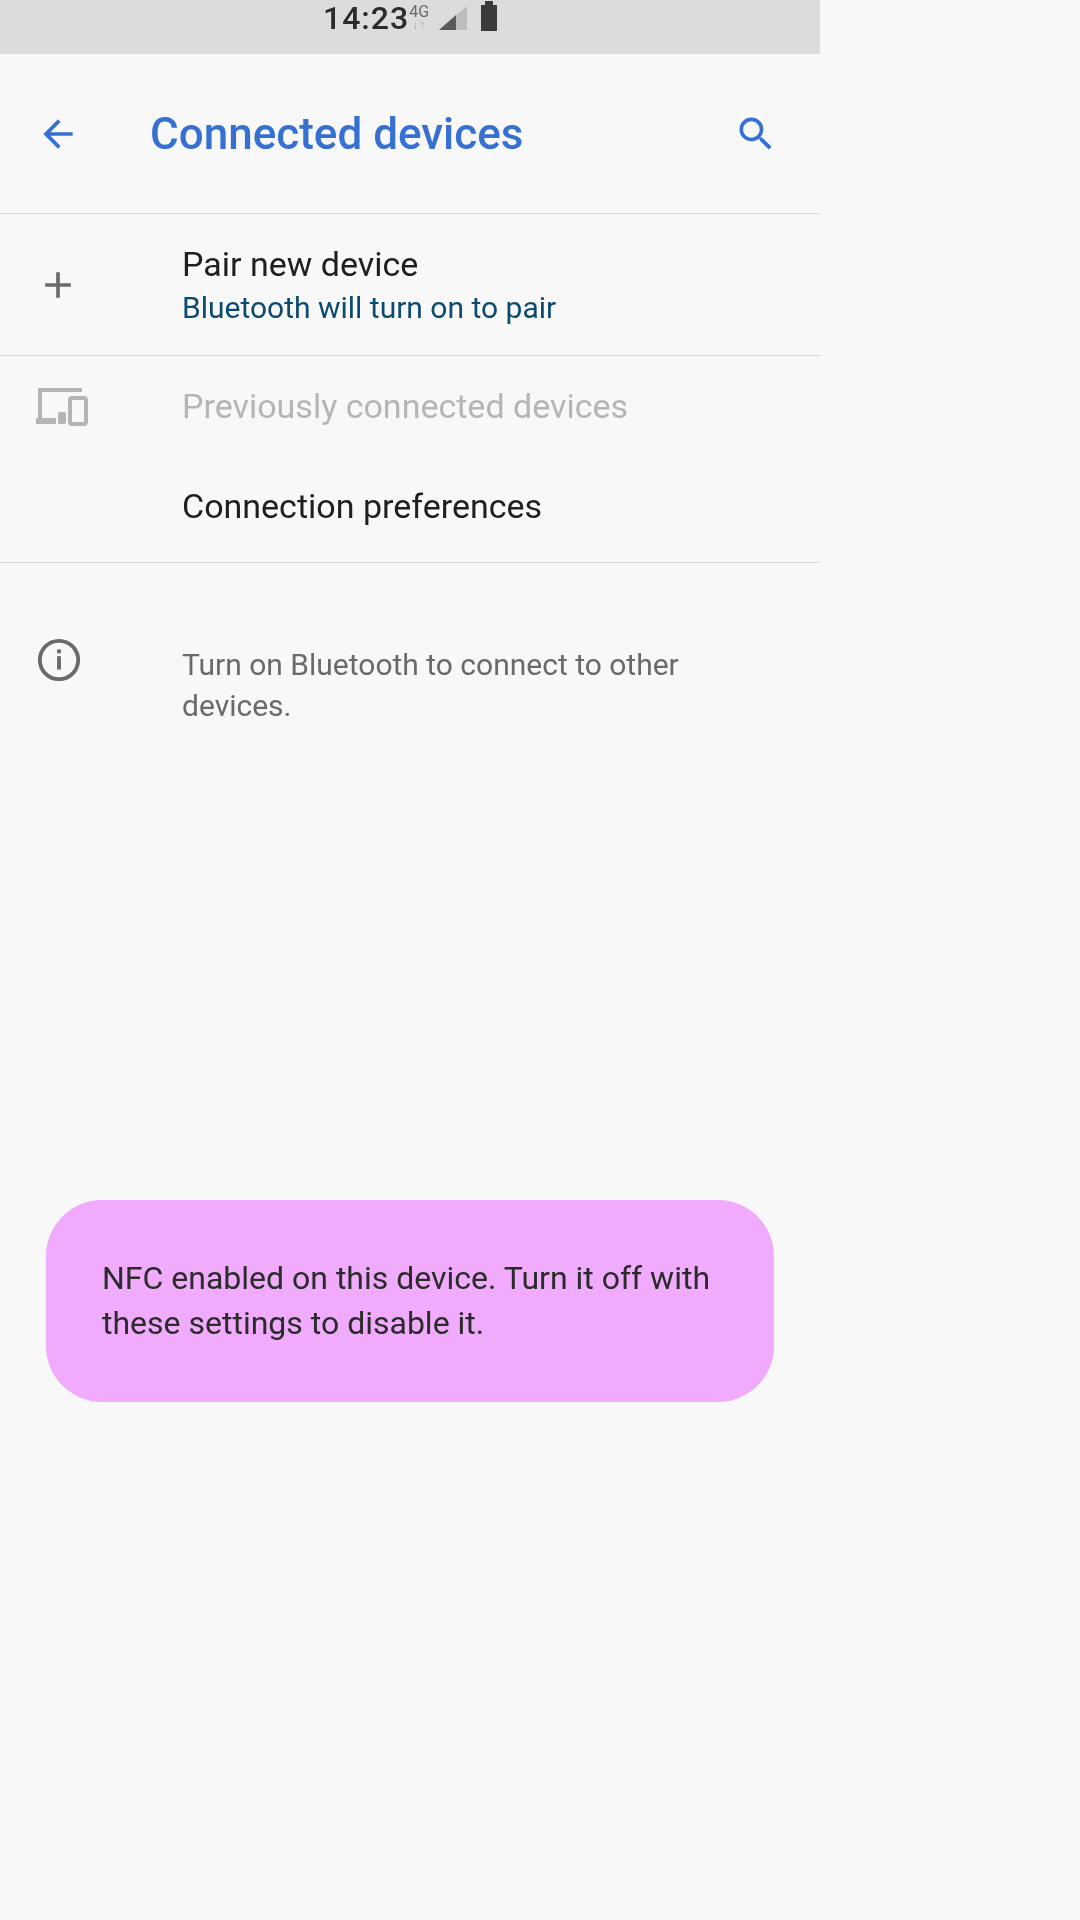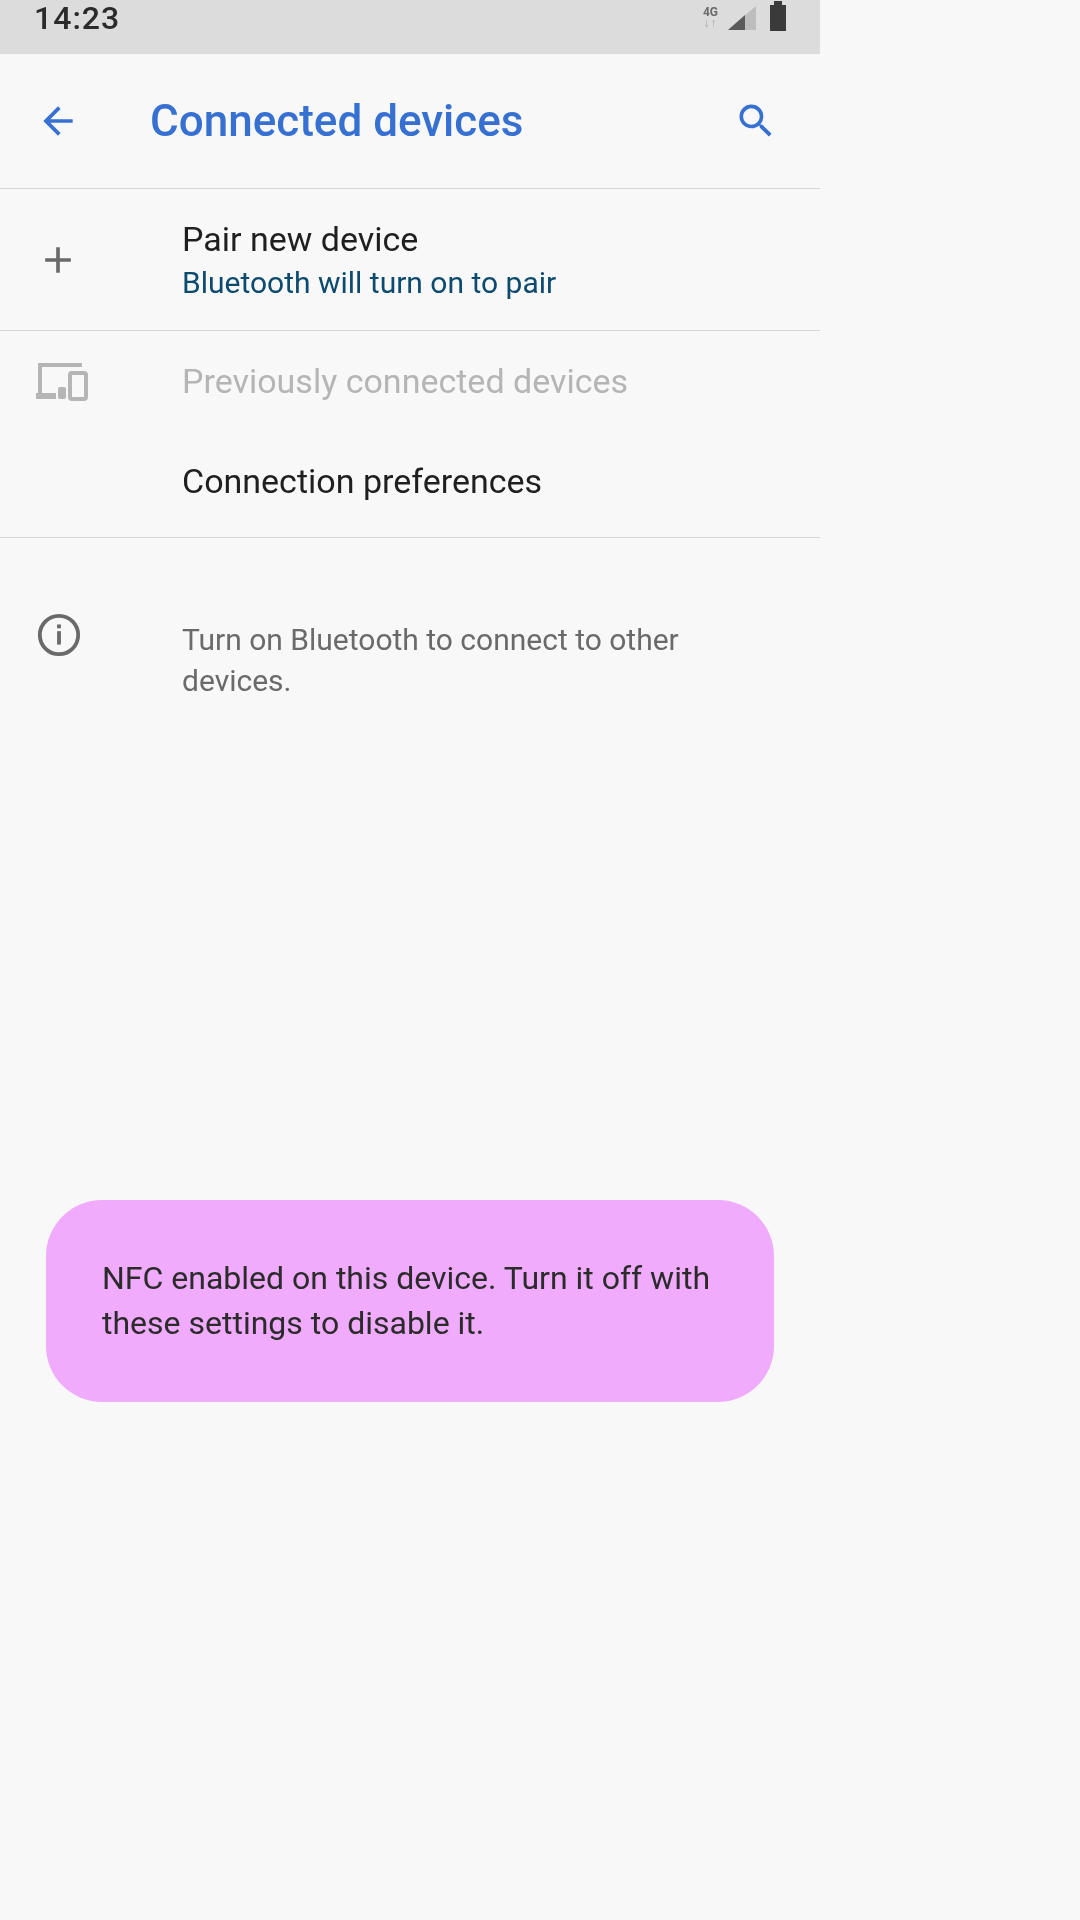--- a/index.html
+++ b/index.html
@@ -10,42 +10,42 @@
       background: #f8f8f8;
       position: relative;
       overflow: hidden;
     }
     .status-bar {
       height: 54px;
       background: #dcdcdc;
       display: flex;
       align-items: center;
       padding: 0 34px 18px 34px;
-      justify-content: space-between;
+      justify-content: center;
     }
     .status-time {
       font-size: 32px;
       color: #2b2b2b;
       font-weight: 500;
       letter-spacing: 1px;
     }
     .status-right {
       display: flex;
       align-items: center;
       gap: 10px;
     }
     .status-4g {
       display:flex;
       flex-direction:column;
       align-items:center;
       line-height:0.9;
     }
     .status-4g-label{
-      font-size:12px;
-      font-weight:700;
+      font-size:16px;
+      font-weight:400;
       color:#6a6a6a;
     }
     .status-4g-arrows{
       font-size:12px;
       color:#a8a8a8;
       letter-spacing:1px;
     }
     .signal-triangle {
       position: relative;
       width: 28px;
@@ -78,21 +78,21 @@
       content:'';
       position:absolute;
       top:-4px;
       left:4px;
       width:8px;
       height:4px;
       background:#3a3a3a;
     }
 
     .app-bar {
-      height: 135px;
+      height: 160px;
       display: flex;
       align-items: center;
       padding: 0 36px 0 36px;
       background:#f8f8f8;
       border-bottom: 1px solid #d8d8d8;
     }
     .back-arrow {
       width: 56px;
       display:flex;
       align-items:center;

